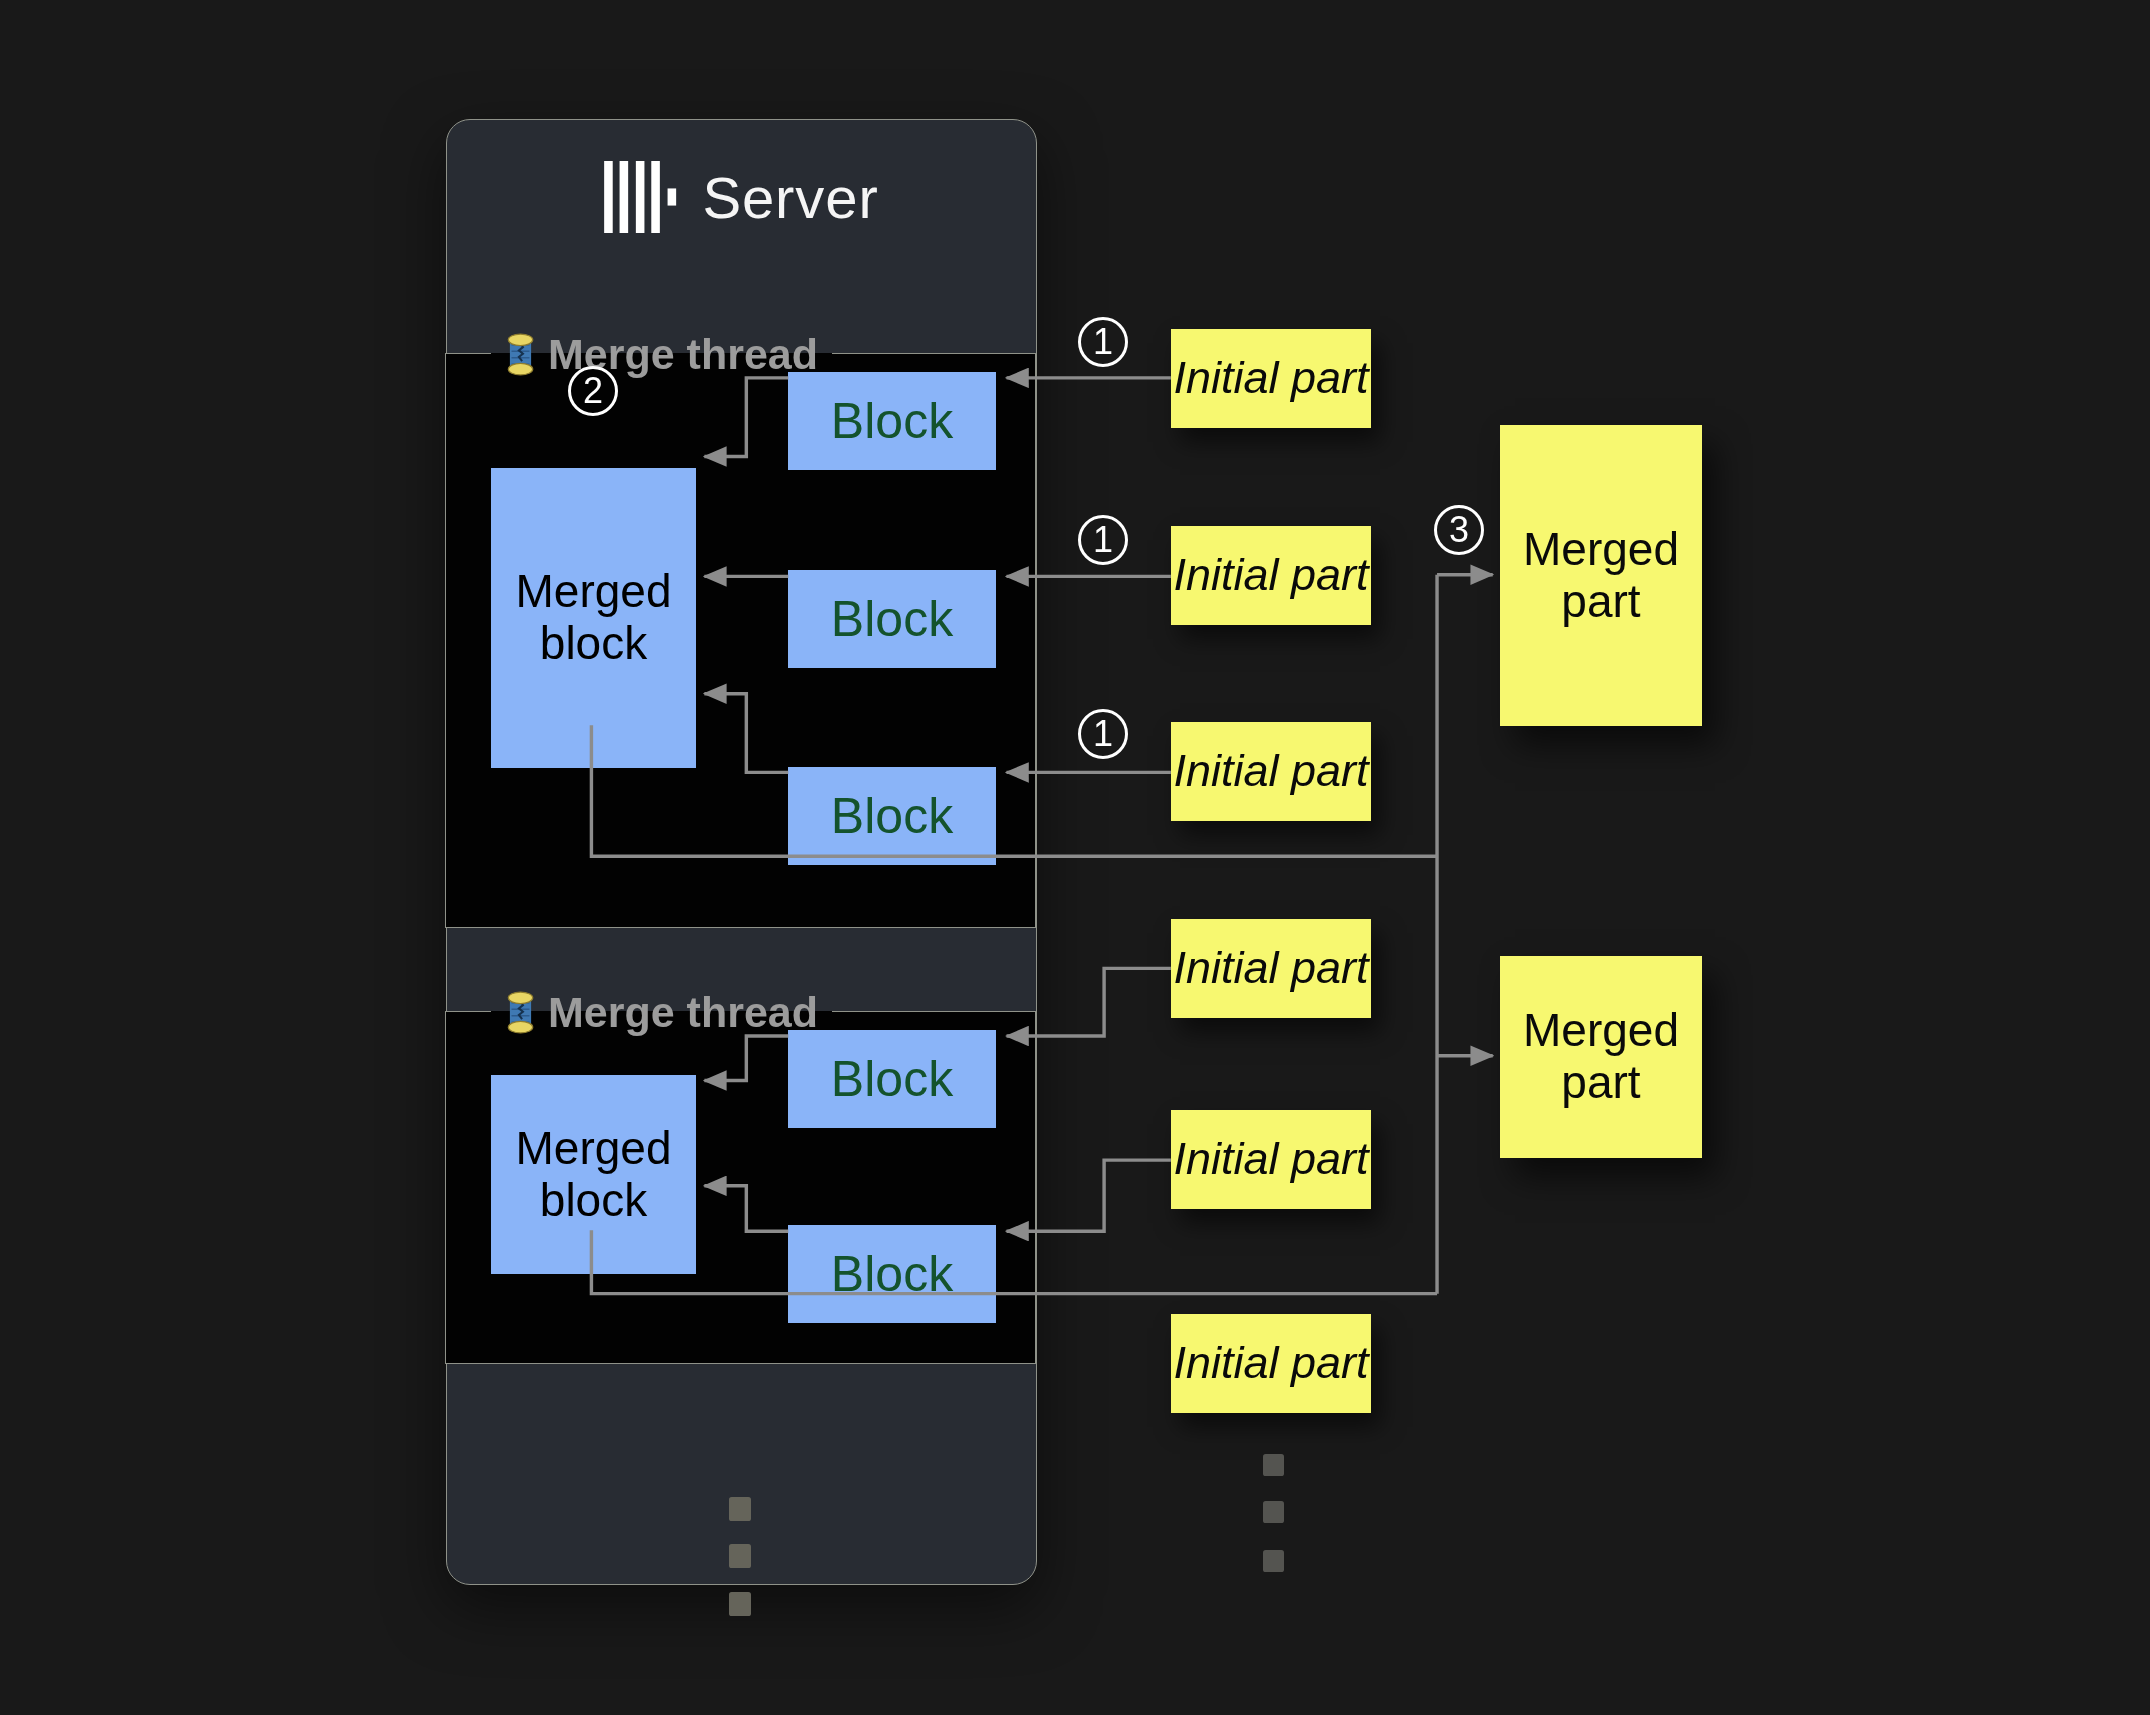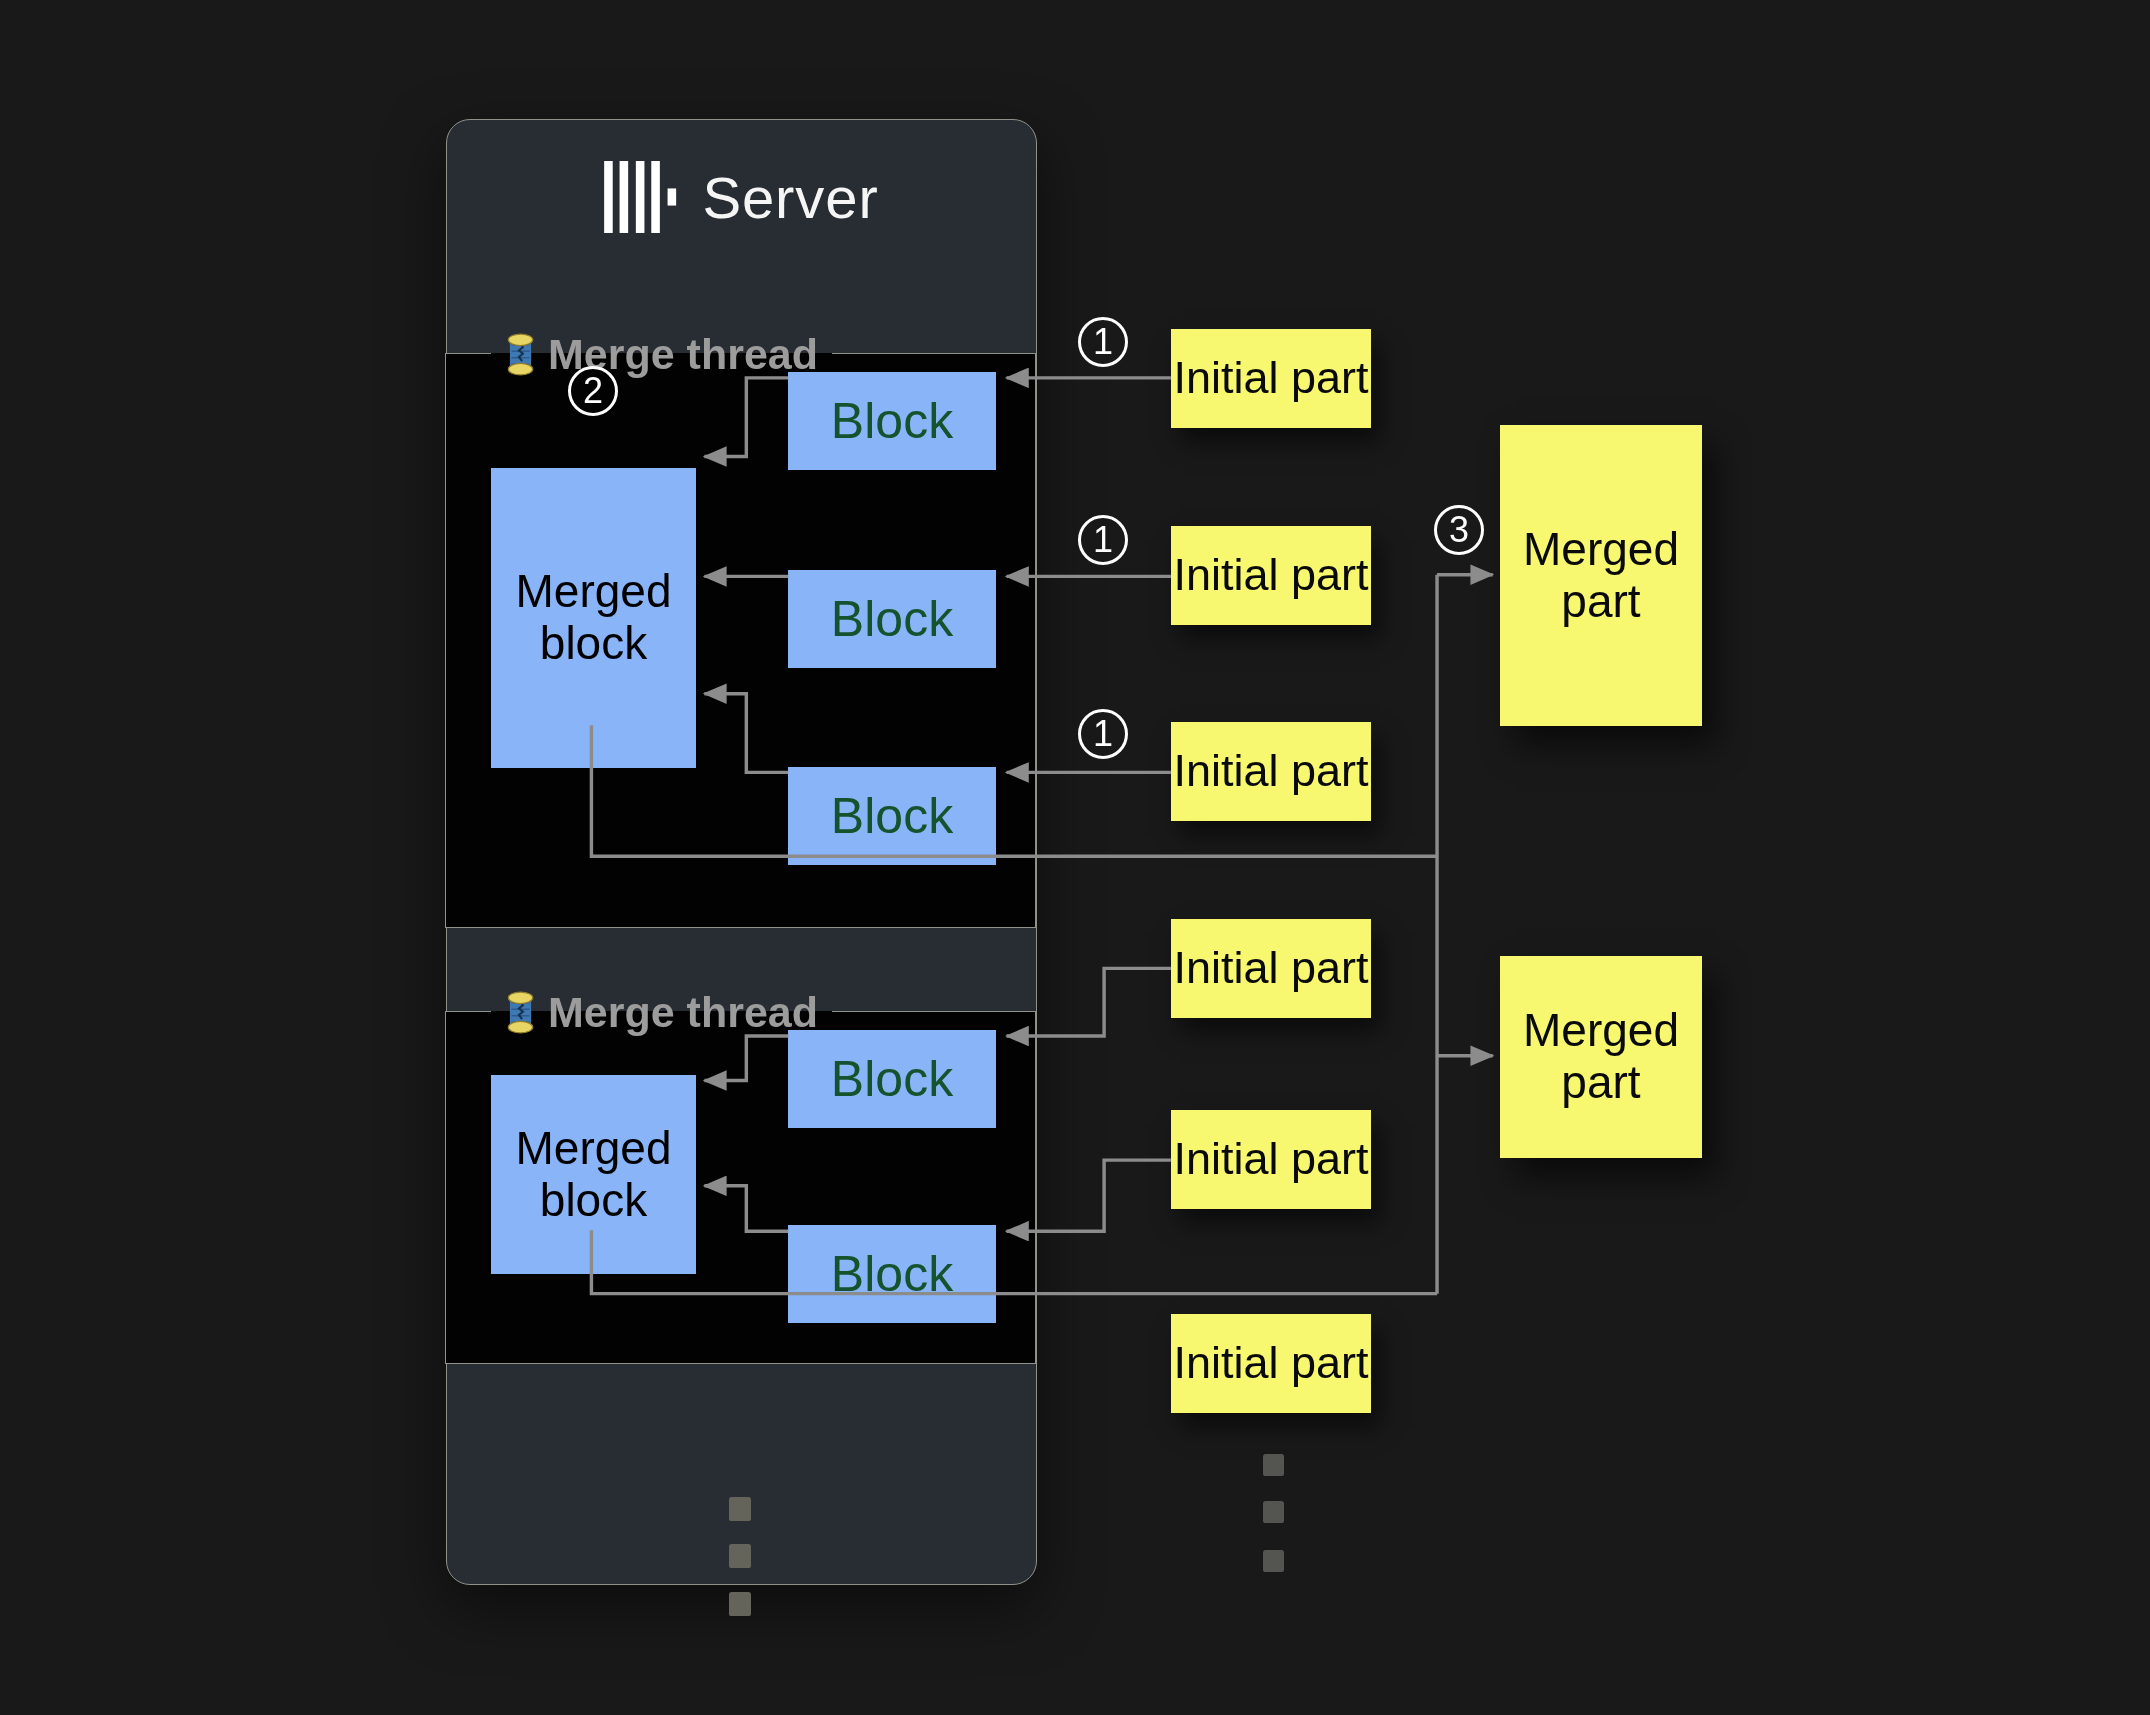--- a/index.html
+++ b/index.html
@@ -50,21 +50,21 @@
     display:flex;align-items:center;justify-content:center;
   }
   #mb1{top:348px;height:300px;}
   #mb2{top:955px;height:199px;}
 
   
   .part{
     position:absolute;left:1171px;width:200px;height:99px;
     background:#f7f870;color:#0a0a0a;font-size:45px;line-height:1.08;
     text-align:center;display:flex;align-items:center;justify-content:center;
-    box-shadow:8.6px 13.7px 22px rgba(0,0,0,.55);z-index:10;
+    box-shadow:8.6px 13.7px 22px rgba(0,0,0,.55);z-index:10;font-style:italic;
   }
   #ip1{top:329px}#ip2{top:526px}#ip3{top:722px}
   #ip4{top:919px}#ip5{top:1110px}#ip6{top:1314px}
   .merged-part{
     position:absolute;background:#f7f870;color:#0a0a0a;font-size:46px;line-height:1.12;
     text-align:center;display:flex;align-items:center;justify-content:center;
     box-shadow:13.7px 19px 31px rgba(0,0,0,.6);z-index:10;
   }
   #mp1{left:1500px;top:425px;width:202px;height:301px;}
   #mp2{left:1500px;top:956px;width:202px;height:202px;}

